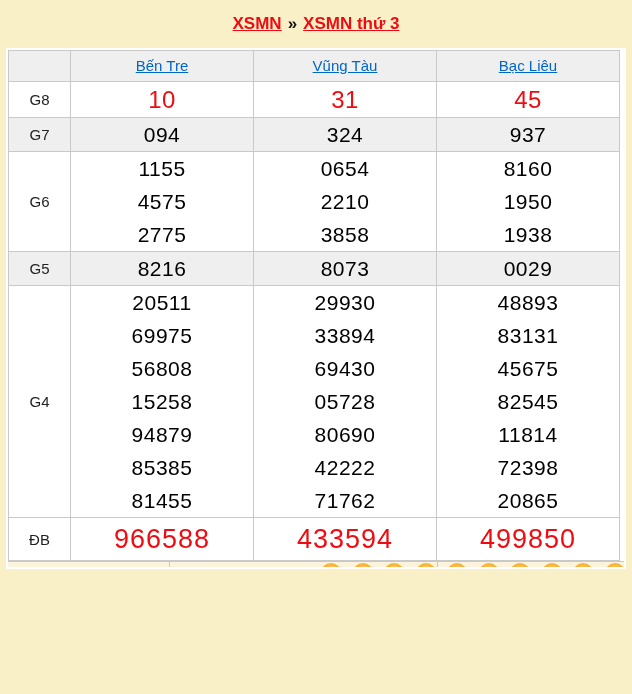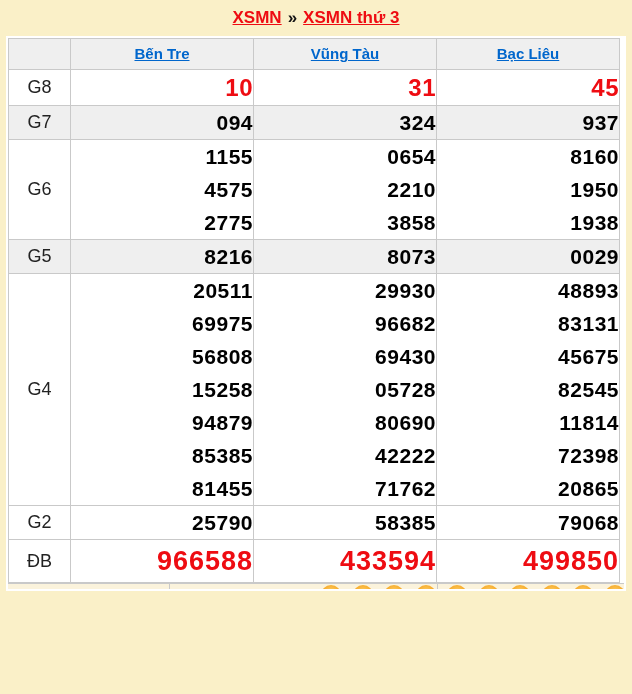--- a/index.html
+++ b/index.html
@@ -10,38 +10,38 @@
     --border-gray:#C9C9C9;
     --ball-orange:#F5A21C;
   }
   html,body{margin:0;padding:0;}
   body{
     width:632px;height:694px;overflow:hidden;
     background:var(--page-bg);
     font-family:"Liberation Sans","DejaVu Sans",sans-serif;
   }
   .page-header{
-    height:36px;display:flex;align-items:center;justify-content:center;
+    height:48px;display:flex;align-items:center;justify-content:center;
     gap:6px;font-size:17px;font-weight:bold;color:#111;
   }
   .page-header a{color:var(--number-red);text-decoration:underline;cursor:pointer;}
   .table-wrap{margin:0 6px;background:#fff;padding:2px;}
   table{border-collapse:collapse;width:612px;table-layout:fixed;}
   th,td{border:1px solid var(--border-gray);text-align:center;padding:0;}
   col.c-label{width:62px;}
   thead tr{background:var(--row-shade);height:31px;}
   .col-link{
     color:var(--link-blue);text-decoration:underline;
-    font-size:15px;font-weight:bold;cursor:pointer;
+    font-size:15px;font-weight:normal;cursor:pointer;
   }
   tr.shade{background:var(--row-shade);}
-  .label-cell{font-size:18px;font-weight:400;color:#222;}
+  .label-cell{font-size:15px;font-weight:400;color:#222;}
   .num{
-    font-size:21px;font-weight:bold;color:#000;
-    line-height:33px;letter-spacing:0.5px;text-align:right;
+    font-size:21px;font-weight:normal;color:#000;
+    line-height:33px;letter-spacing:0.5px;
   }
   tr[data-name="prize-row-g8"] .num{
     color:var(--number-red);font-size:24px;line-height:35px;
   }
   tr[data-name="prize-row-db"] .num{
     color:var(--number-red);font-size:27px;line-height:42px;letter-spacing:1px;
   }
   .loto-strip{
     position:relative;height:5px;overflow:hidden;
     background:#FBF3DC;border-top:1px solid var(--border-gray);
@@ -144,47 +144,35 @@
             <div class="num" data-name="prize-number">20511</div>
             <div class="num" data-name="prize-number">69975</div>
             <div class="num" data-name="prize-number">56808</div>
             <div class="num" data-name="prize-number">15258</div>
             <div class="num" data-name="prize-number">94879</div>
             <div class="num" data-name="prize-number">85385</div>
             <div class="num" data-name="prize-number">81455</div>
           </td>
           <td data-name="numbers-g4-vungtau">
             <div class="num" data-name="prize-number">29930</div>
-            <div class="num" data-name="prize-number">96682</div>
+            <div class="num" data-name="prize-number">33894</div>
             <div class="num" data-name="prize-number">69430</div>
             <div class="num" data-name="prize-number">05728</div>
             <div class="num" data-name="prize-number">80690</div>
             <div class="num" data-name="prize-number">42222</div>
             <div class="num" data-name="prize-number">71762</div>
           </td>
           <td data-name="numbers-g4-baclieu">
             <div class="num" data-name="prize-number">48893</div>
             <div class="num" data-name="prize-number">83131</div>
             <div class="num" data-name="prize-number">45675</div>
             <div class="num" data-name="prize-number">82545</div>
             <div class="num" data-name="prize-number">11814</div>
             <div class="num" data-name="prize-number">72398</div>
             <div class="num" data-name="prize-number">20865</div>
-          </td>
-        </tr>
-        <tr data-name="prize-row-g2">
-          <td class="label-cell" data-name="prize-label-g2">G2</td>
-          <td data-name="numbers-g2-bentre">
-            <div class="num" data-name="prize-number">25790</div>
-          </td>
-          <td data-name="numbers-g2-vungtau">
-            <div class="num" data-name="prize-number">58385</div>
-          </td>
-          <td data-name="numbers-g2-baclieu">
-            <div class="num" data-name="prize-number">79068</div>
           </td>
         </tr>
         <tr data-name="prize-row-db">
           <td class="label-cell" data-name="prize-label-db">ĐB</td>
           <td data-name="numbers-db-bentre">
             <div class="num" data-name="prize-number">966588</div>
           </td>
           <td data-name="numbers-db-vungtau">
             <div class="num" data-name="prize-number">433594</div>
           </td>

